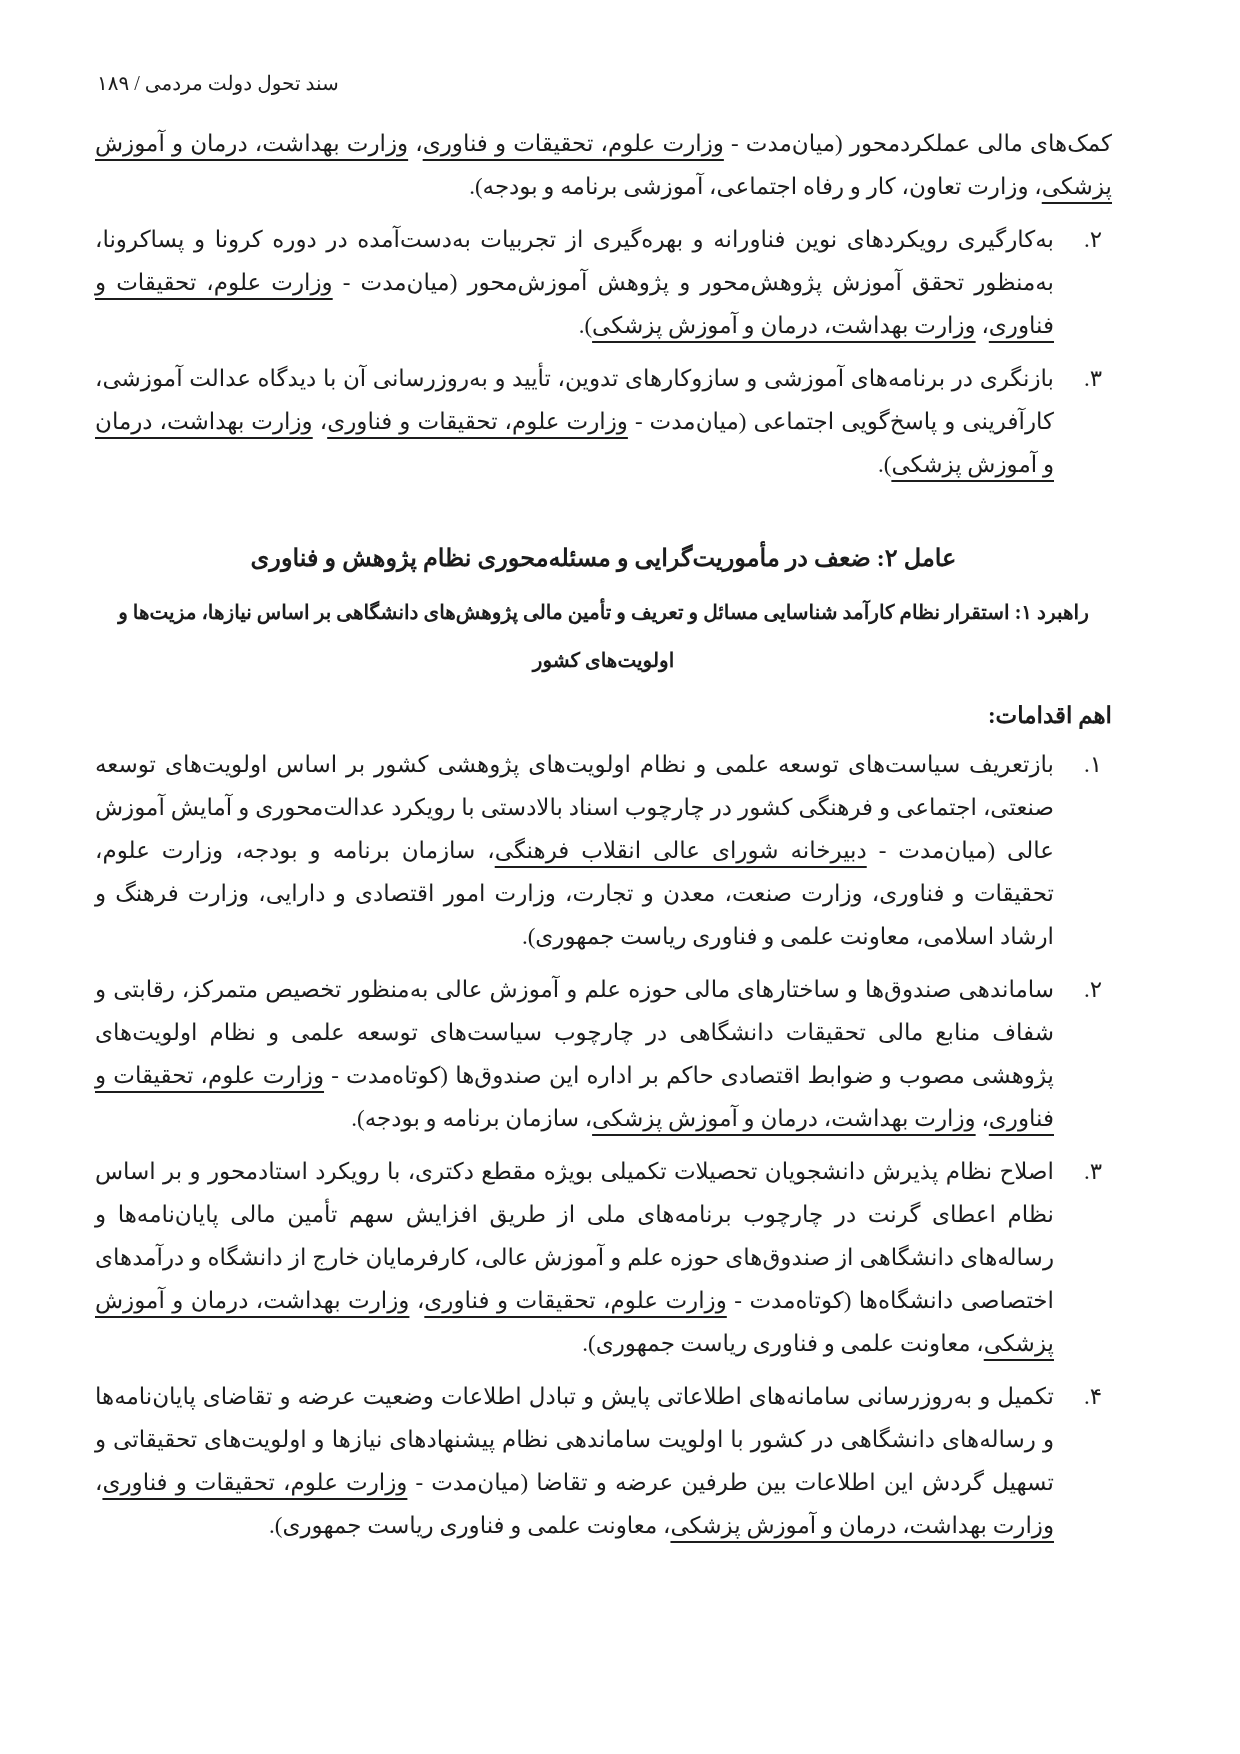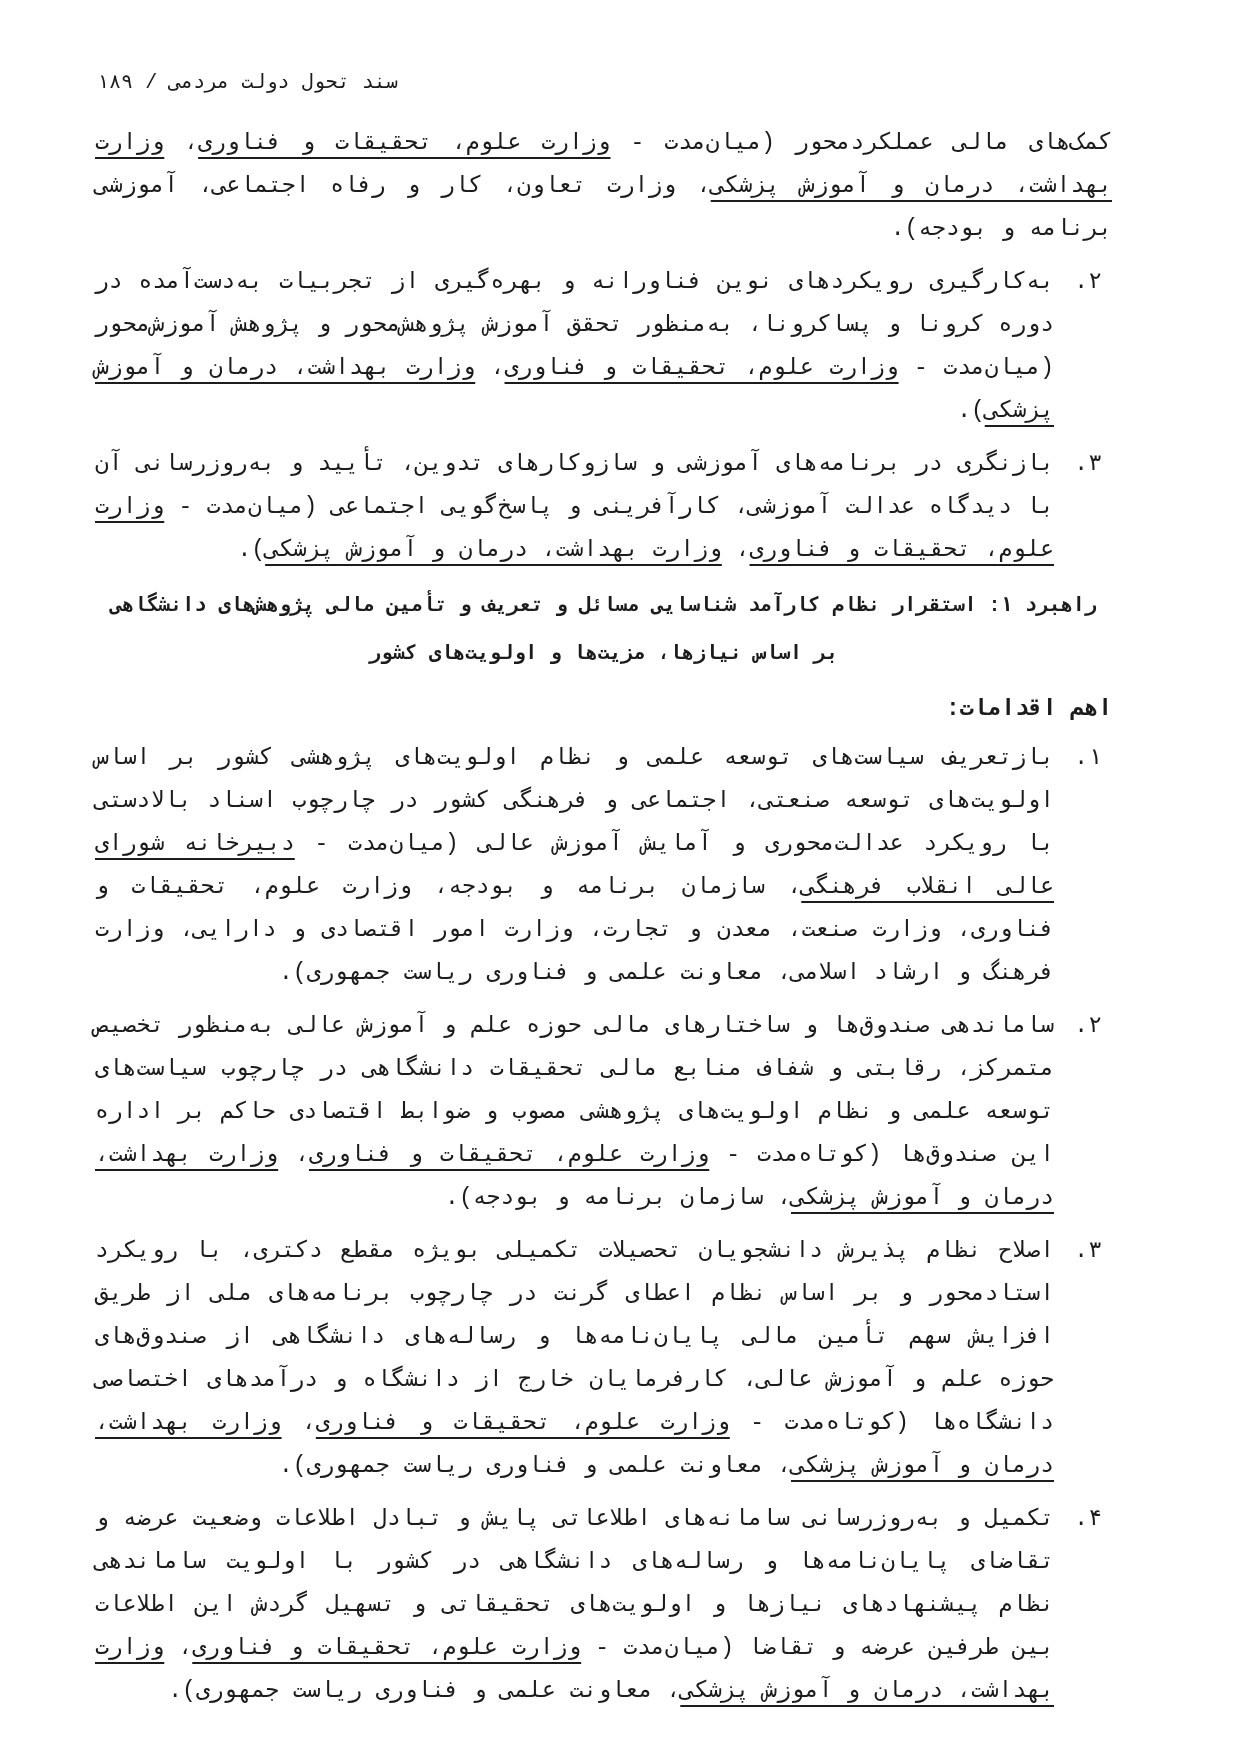--- a/index.html
+++ b/index.html
@@ -6,21 +6,21 @@
     margin: 0;
     padding: 0;
     background: #ffffff;
   }
   .page {
     position: relative;
     width: 1240px;
     height: 1754px;
     background: #ffffff;
     color: #1c1c1c;
-    font-family: Liberation Mono, monospace;
+    font-family: Liberation Serif, serif;
     direction: rtl;
     overflow: hidden;
   }
   .page-header {
     position: absolute;
     top: 68px;
     left: 97px;
     font-size: 20px;
     line-height: 30px;
     direction: rtl;
@@ -91,20 +91,21 @@
     <div class="li">
       <span class="li-num">۲.</span>
       <div><span>به‌کارگیری رویکردهای نوین فناورانه و بهره‌گیری از تجربیات به‌دست‌آمده در دوره کرونا و پساکرونا، به‌منظور تحقق آموزش پژوهش‌محور و پژوهش آموزش‌محور (میان‌مدت - </span><span class="u">وزارت علوم، تحقیقات و فناوری</span><span>، </span><span class="u">وزارت بهداشت، درمان و آموزش پزشکی</span><span>).</span></div>
     </div>
 
     <div class="li">
       <span class="li-num">۳.</span>
       <div><span>بازنگری در برنامه‌های آموزشی و سازوکارهای تدوین، تأیید و به‌روزرسانی آن با دیدگاه عدالت آموزشی، کارآفرینی و پاسخ‌گویی اجتماعی (میان‌مدت - </span><span class="u">وزارت علوم، تحقیقات و فناوری</span><span>، </span><span class="u">وزارت بهداشت، درمان و آموزش پزشکی</span><span>).</span></div>
     </div>
 
+    <div class="h-factor">عامل ۲: ضعف در مأموریت‌گرایی و مسئله‌محوری نظام پژوهش و فناوری</div>
 
     <div class="h-strategy">راهبرد ۱: استقرار نظام کارآمد شناسایی مسائل و تعریف و تأمین مالی پژوهش‌های دانشگاهی بر اساس نیازها، مزیت‌ها و اولویت‌های کشور</div>
 
     <div class="h-actions">اهم اقدامات:</div>
 
     <div class="li">
       <span class="li-num">۱.</span>
       <div><span>بازتعریف سیاست‌های توسعه علمی و نظام اولویت‌های پژوهشی کشور بر اساس اولویت‌های توسعه صنعتی، اجتماعی و فرهنگی کشور در چارچوب اسناد بالادستی با رویکرد عدالت‌محوری و آمایش آموزش عالی (میان‌مدت - </span><span class="u">دبیرخانه شورای عالی انقلاب فرهنگی</span><span>، سازمان برنامه و بودجه، وزارت علوم، تحقیقات و فناوری، وزارت صنعت، معدن و تجارت، وزارت امور اقتصادی و دارایی، وزارت فرهنگ و ارشاد اسلامی، معاونت علمی و فناوری ریاست جمهوری).</span></div>
     </div>
 

